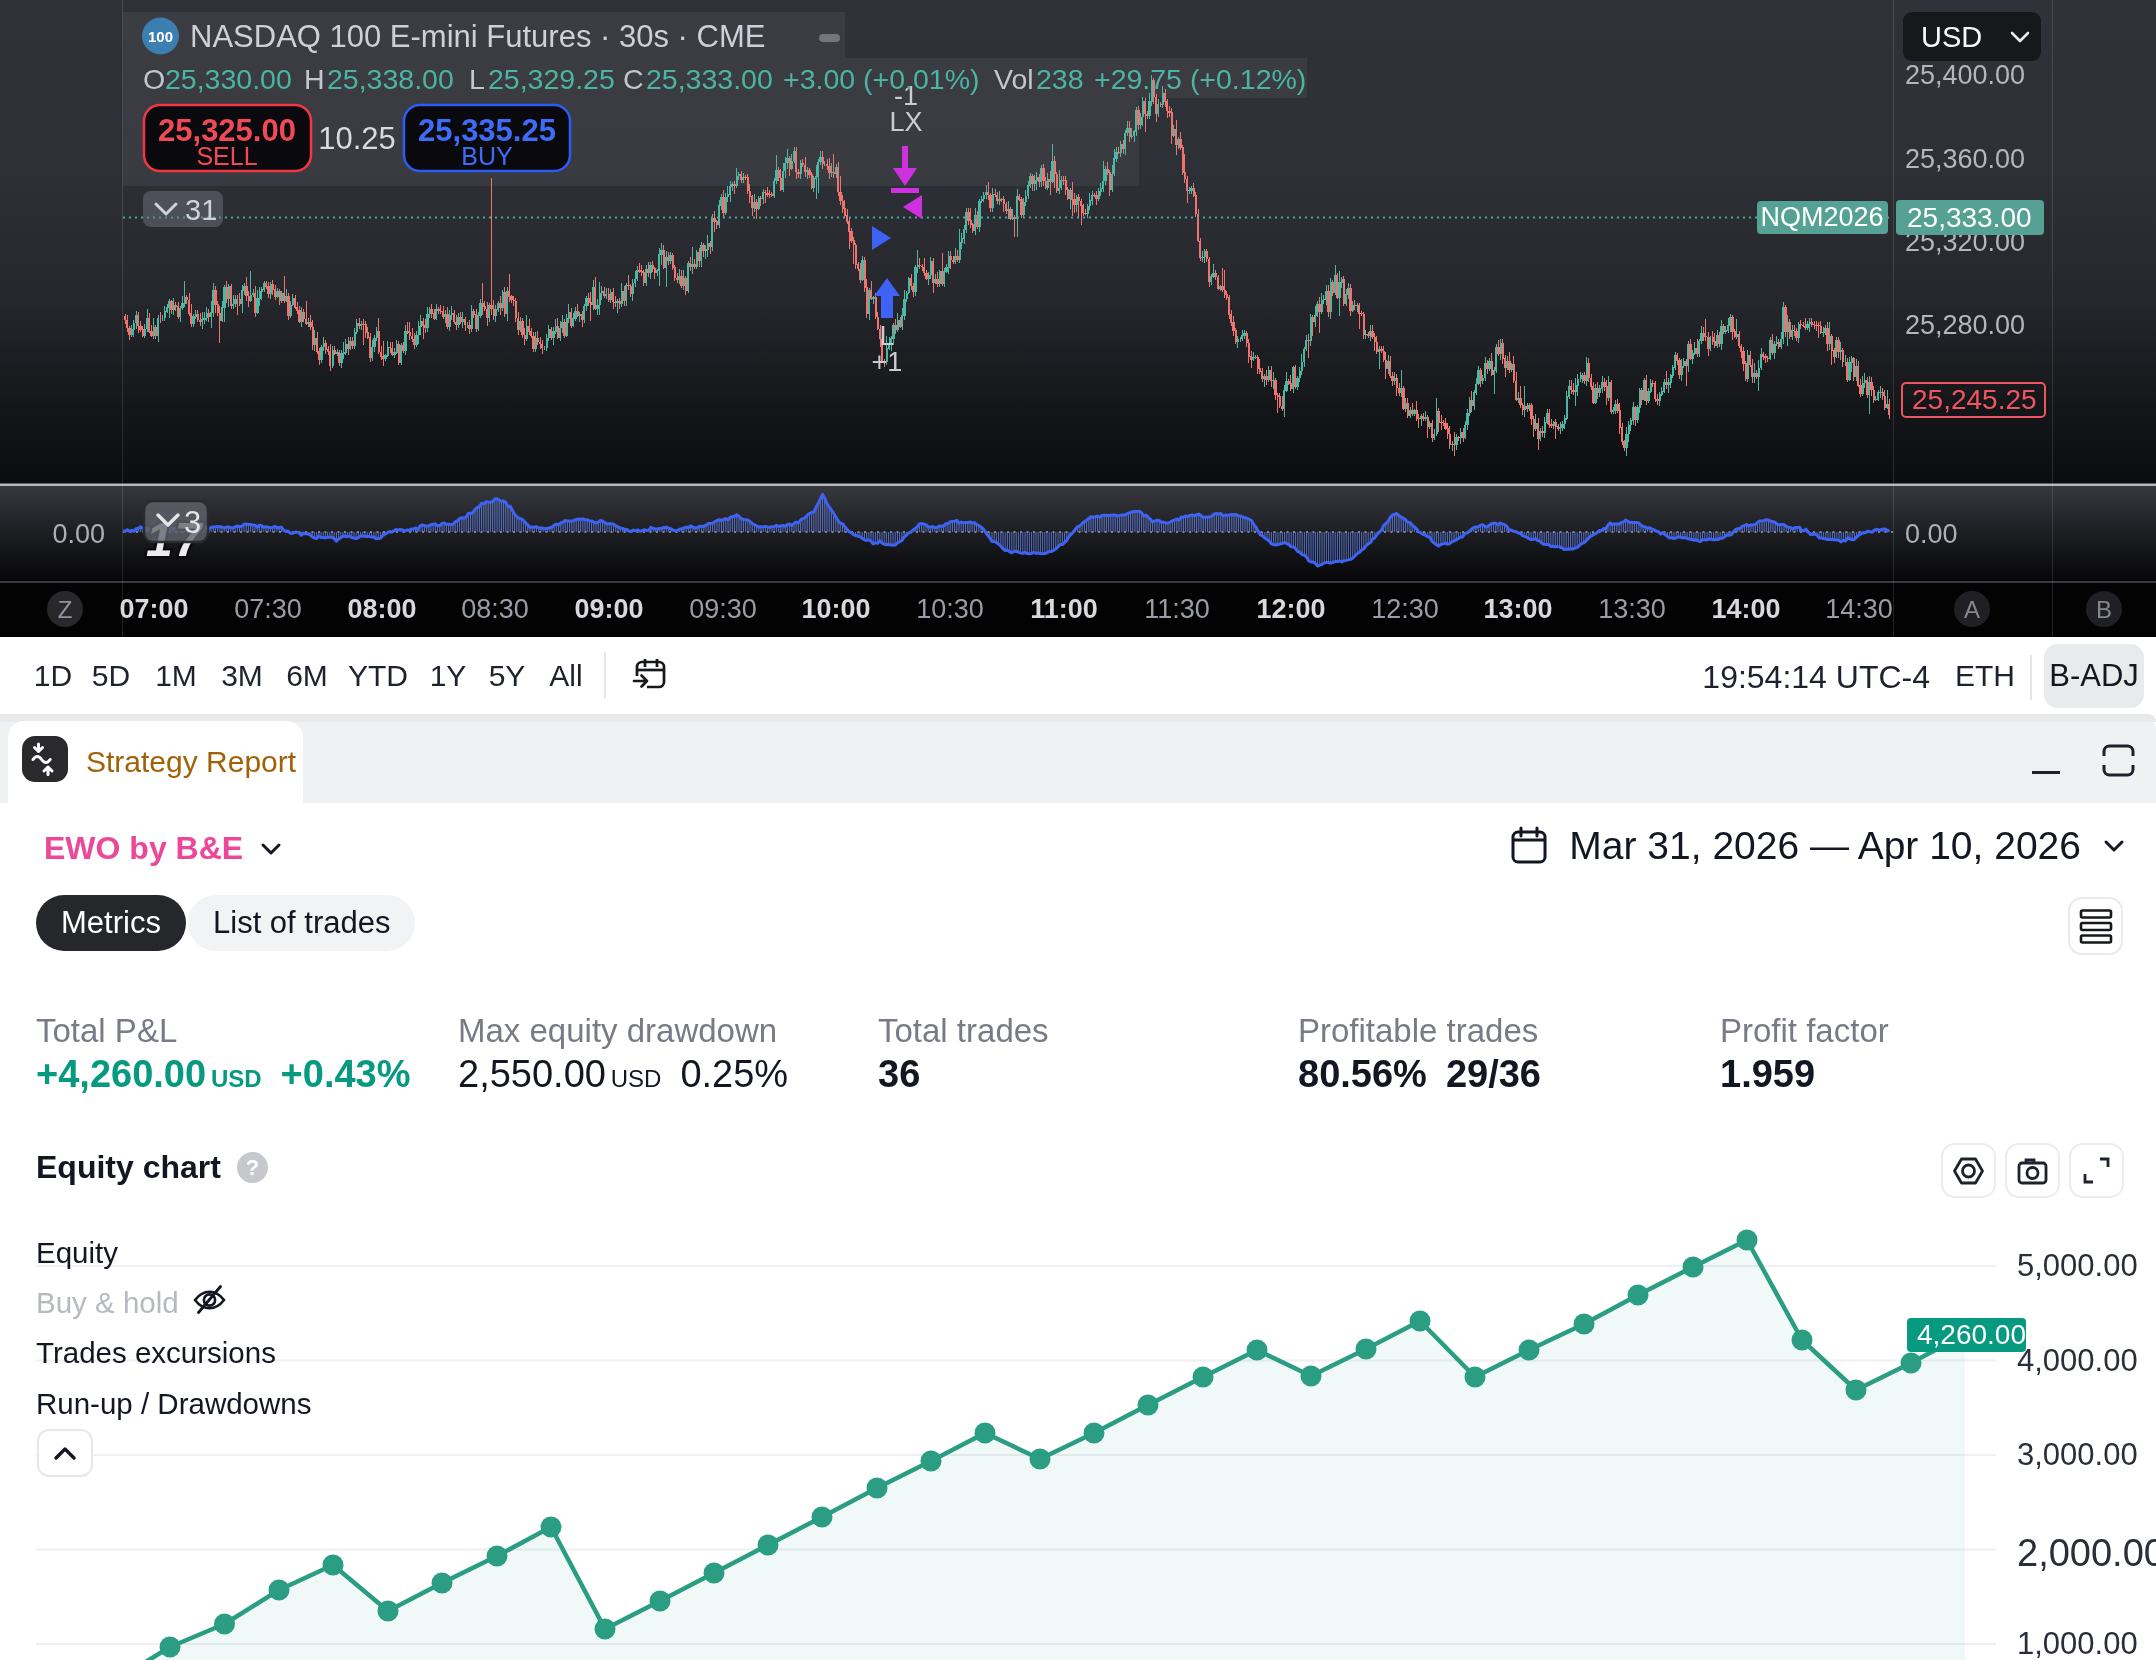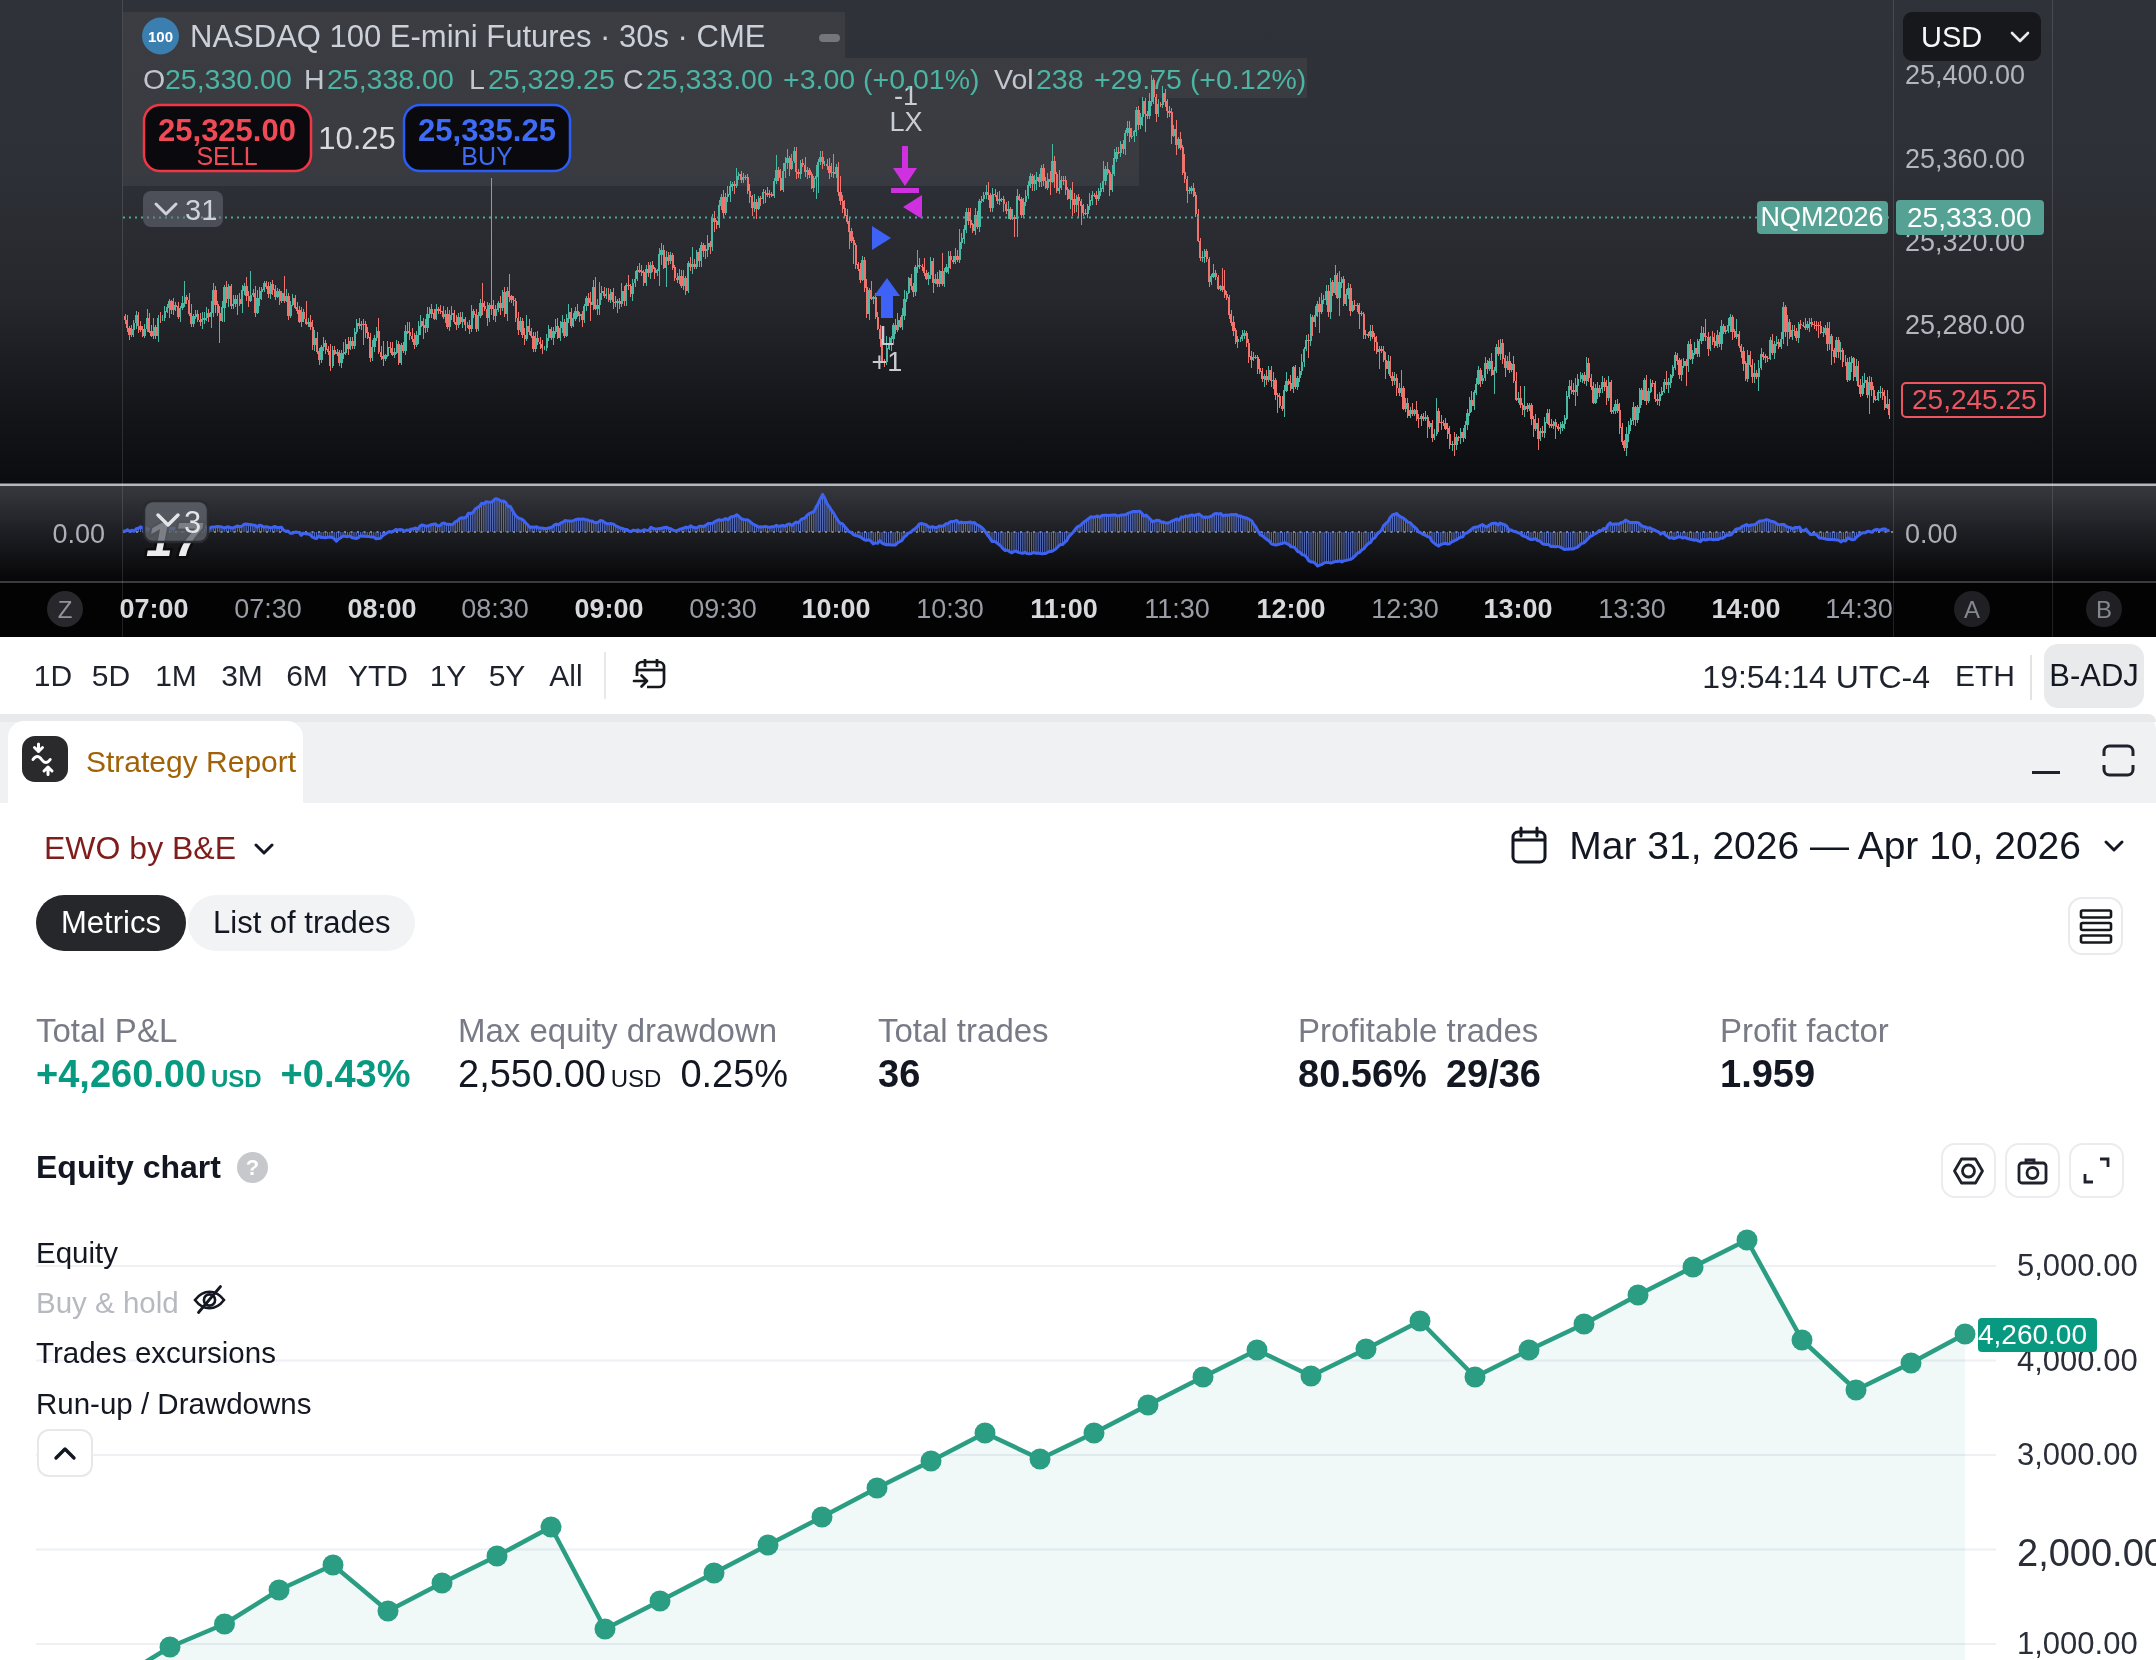--- a/index.html
+++ b/index.html
@@ -171,21 +171,21 @@
 </svg></div>
 <span class="abs" style="left:86px;top:745px;font-size:30px;color:#a16207">Strategy Report</span>
 <div class="abs" style="left:2032px;top:771px;width:28px;height:3px;background:#1e222d"></div>
 <svg class="abs" style="left:2101px;top:743px" width="35" height="35" viewBox="0 0 35 35" fill="none" stroke="#1e222d" stroke-width="3">
 <path d="M3 13V8.5A5.5 5.5 0 018.5 3h18A5.5 5.5 0 0132 8.5V13M3 22v4.5A5.5 5.5 0 008.5 32h18a5.5 5.5 0 005.5-5.5V22"></path>
     </svg>
 
 <div class="abs" style="left:0;top:803px;width:2156px;height:857px;background:#fff"></div>
 
 <div class="abs" style="left:44px;top:830px;display:flex;align-items:center;gap:16px">
-      <span style="font-size:32px;font-weight:normal;color:#7f1d1d">EWO by B&amp;E</span>
+      <span style="font-size:32px;font-weight:bold;color:#ec4899">EWO by B&amp;E</span>
 <svg width="24" height="18" viewBox="0 0 24 18" fill="none" stroke="#131722" stroke-width="3" stroke-linecap="round" stroke-linejoin="round">
         <path d="M4 5l8 8 8-8"></path>
       </svg>
     </div>
 <div class="abs" style="right:30px;top:824px;display:flex;align-items:center;gap:21px">
 <svg width="38" height="40" viewBox="0 0 38 40" fill="none" stroke="#131722" stroke-width="3">
 <rect x="3" y="6" width="32" height="30" rx="5"></rect>
         <path d="M3 14h32"></path>
         <path d="M11 2v8M27 2v8" stroke-linecap="round"></path>
       </svg>
@@ -277,21 +277,21 @@
       <circle cx="1802" cy="115" r="10.5" fill="#2a9d83"></circle>
       <circle cx="1856" cy="165" r="10.5" fill="#2a9d83"></circle>
       <circle cx="1911" cy="138" r="10.5" fill="#2a9d83"></circle>
       <circle cx="1965" cy="109" r="10.5" fill="#2a9d83"></circle>
 </svg>
 <div style="position:absolute;left:2017px;top:1248px;font-size:31px;color:#2a2e39">5,000.00</div>
     <div style="position:absolute;left:2017px;top:1343px;font-size:31px;color:#2a2e39">4,000.00</div>
     <div style="position:absolute;left:2017px;top:1437px;font-size:31px;color:#2a2e39">3,000.00</div>
     <div style="position:absolute;left:2017px;top:1532px;font-size:38px;color:#2a2e39">2,000.00</div>
     <div style="position:absolute;left:2017px;top:1626px;font-size:31px;color:#2a2e39">1,000.00</div>
-<div class="abs" style="left:1978px;top:1318px;width:119px;height:34px;background:#089981;border-radius:4px;color:#fff;font-size:28px;line-height:34px;text-align:right;padding-right:10px;box-sizing:border-box">4,260.00</div>
+<div class="abs" style="left:1907px;top:1318px;width:119px;height:34px;background:#089981;border-radius:4px;color:#fff;font-size:28px;line-height:34px;text-align:right;box-sizing:border-box">4,260.00</div>
 
 <span class="abs" style="left:36px;top:1236px;font-size:29.5px;color:#131722">Equity</span>
 <span class="abs" style="left:36px;top:1286px;font-size:29.5px;color:#b6b9c0">Buy &amp; hold</span>
 <svg style="position:absolute;left:191px;top:1281px" width="37" height="37" viewBox="0 0 37 37" fill="none" stroke="#131722" stroke-width="2.6">
 <path d="M4 19c4.2-5.5 9-8.2 14.5-8.2S28.8 13.5 33 19c-4.2 5.5-9 8.2-14.5 8.2S8.2 24.5 4 19z"></path>
 <circle cx="18.5" cy="19" r="5.6"></circle>
       <path d="M29.5 5.5L7.5 31.5" stroke-width="2.8" stroke-linecap="round"></path>
     </svg>
 <span class="abs" style="left:36px;top:1336px;font-size:29.5px;color:#131722">Trades excursions</span>
 <span class="abs" style="left:36px;top:1387px;font-size:29.5px;color:#131722">Run-up / Drawdowns</span>

